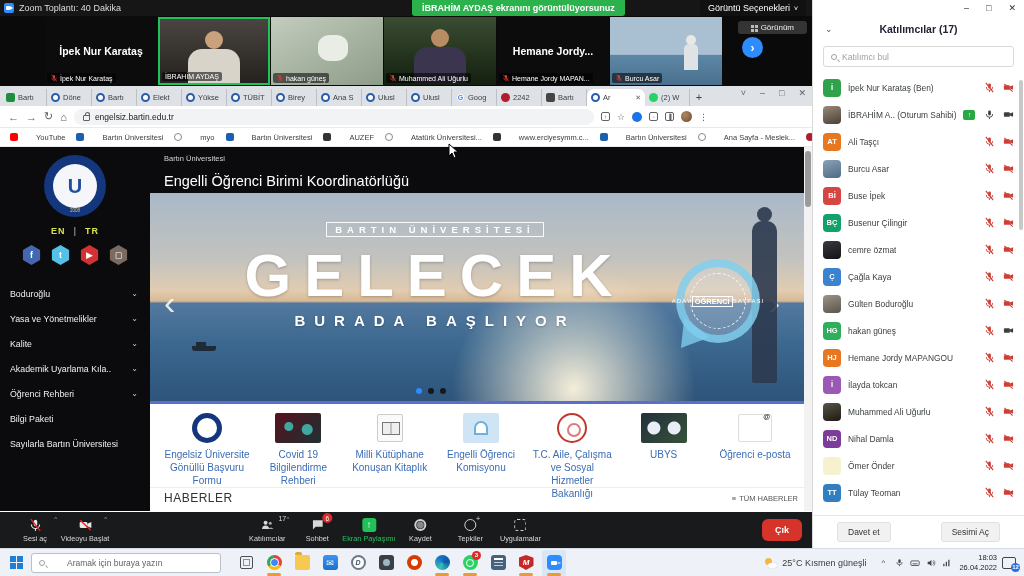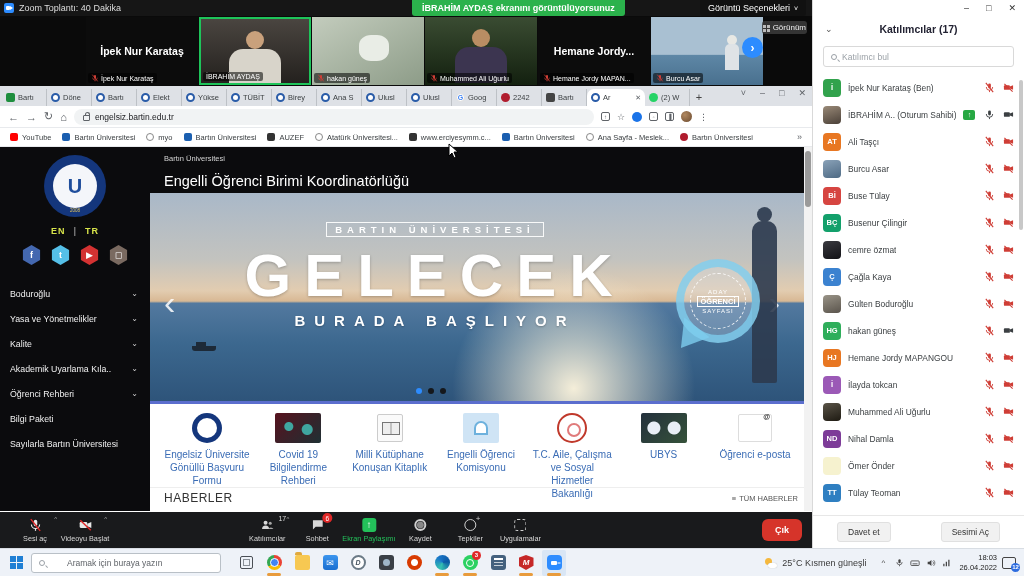--- a/index.html
+++ b/index.html
@@ -9,41 +9,41 @@
   
   .ztitle{position:absolute;left:0;top:0;width:1024px;height:16px;background:#161616;display:flex;align-items:center;color:#ddd;font-size:9px}
   .zt-ico{width:10px;height:10px;border-radius:2px;background:#2d8cff;margin:0 5px 0 4px;position:relative}
   .zt-ico::after{content:"";position:absolute;left:2px;top:3px;width:4px;height:4px;background:#fff;border-radius:1px}
   .zt-ico::before{content:"";position:absolute;right:1px;top:3px;border-left:3px solid #fff;border-top:2px solid transparent;border-bottom:2px solid transparent}
   .share-banner{position:absolute;left:412px;top:0;height:16px;background:#2bb24c;color:#fff;font-size:9px;font-weight:bold;display:flex;align-items:center;padding:0 10px;border-radius:0 0 3px 3px}
   .viewopt{position:absolute;left:700px;top:0;height:16px;background:#111;color:#fff;font-size:9px;display:flex;align-items:center;gap:4px;padding:0 8px;border-radius:0 0 3px 3px}
   .viewopt b{font-weight:normal;font-size:7px}
 
   
-  .vstrip{position:absolute;left:0;top:16px;width:812px;height:70px;background:#0a0a0a;display:flex;padding-left:86px}
+  .vstrip{position:absolute;left:0;top:16px;width:812px;height:70px;background:#0a0a0a;display:flex;padding-left:45px}
   .tile{position:relative;width:112px;height:68px;margin:1px 1px 0 0;background:#0c0c0c;overflow:hidden;flex:none}
   .tile.active{border:2px solid #1ec45a}
   .tile .fig{display:none;position:absolute;inset:0}
   .tile.video .fig{display:block}
   .tile.video .fig::before{content:"";position:absolute;left:50%;top:12px;width:18px;height:18px;margin-left:-9px;border-radius:50%;background:#c9a17c}
   .tile.video .fig::after{content:"";position:absolute;left:50%;top:30px;width:52px;height:36px;margin-left:-26px;border-radius:14px 14px 0 0;background:#d8d4ca}
   .tile.v1 .fig{background:linear-gradient(180deg,#4a4540,#24211e)}
   .tile.v2 .fig{background:linear-gradient(150deg,#c3ccbd,#8d9c88)}
   .tile.v2 .fig::before{background:#e9ede6;width:30px;height:26px;top:18px;border-radius:40%}
   .tile.v2 .fig::after{display:none}
   .tile.v3 .fig{background:linear-gradient(180deg,#3a4c32,#13200f)}
   .tile.v3 .fig::before{background:#b98d63}
   .tile.v3 .fig::after{background:#3c3550}
   .tile.v4 .fig{background:linear-gradient(180deg,#a9c0d2 55%,#5e87a6 56%,#49708e)}
   .tile.v4 .fig::before{background:#e8e8e4;width:10px;height:10px;left:auto;right:26px;top:18px;margin:0}
   .tile.v4 .fig::after{background:#dfe3e6;width:14px;height:26px;left:auto;right:24px;top:27px;margin:0;border-radius:5px 5px 0 0}
   .tname{position:absolute;inset:0;display:flex;align-items:center;justify-content:center;color:#fff;font-size:10.5px;font-weight:bold;text-align:center;padding:0 4px}
   .tlabel{position:absolute;left:2px;bottom:2px;max-width:106px;display:flex;align-items:center;gap:2px;background:rgba(0,0,0,.55);color:#fff;font-size:7px;padding:1px 3px;border-radius:2px;white-space:nowrap;overflow:hidden}
   .next-circle{position:absolute;left:742px;top:37px;width:21px;height:21px;border-radius:50%;background:#2d8cff;color:#fff;display:flex;align-items:center;justify-content:center;font-size:12px;font-weight:bold}
-  .gorunum{position:absolute;right:6px;top:5px;background:rgba(60,60,60,.85);color:#eee;font-size:8px;padding:2px 1px;border-radius:3px;display:flex;gap:3px;align-items:flex-end}
+  .gorunum{position:absolute;right:6px;top:5px;background:rgba(60,60,60,.85);color:#eee;font-size:8px;padding:2px 13px;border-radius:3px;display:flex;gap:3px;align-items:flex-end}
   .grid-ico{width:7px;height:7px;background:linear-gradient(#bbb,#bbb) 0 0/3px 3px no-repeat,linear-gradient(#bbb,#bbb) 4px 0/3px 3px no-repeat,linear-gradient(#bbb,#bbb) 0 4px/3px 3px no-repeat,linear-gradient(#bbb,#bbb) 4px 4px/3px 3px no-repeat}
 
   
   .browser{position:absolute;left:0;top:86px;width:812px;height:426px;background:#fff}
   .tabsbar{position:relative;height:20px;background:#dee1e6;display:flex;align-items:flex-end;padding-left:2px}
   .tab{display:flex;align-items:center;gap:3px;width:45px;height:17px;padding:0 4px;font-size:7.5px;color:#3c4043;border-right:1px solid #bdc1c6;white-space:nowrap;overflow:hidden;flex:none}
   .tab.active{background:#fff;border-radius:7px 7px 0 0;width:58px;border-right:none}
   .tab .tx{display:none;margin-left:auto;font-size:7px;color:#5f6368}
   .tab.active .tx{display:inline}
   .tico9{width:9px;height:9px;border-radius:50%;flex:none}
@@ -58,21 +58,21 @@
   .addrbar{height:22px;display:flex;align-items:center;gap:7px;padding:0 8px;border-bottom:1px solid #e8eaed}
   .nav-g{color:#5f6368;font-size:11px}
   .urlpill{flex:1;height:16px;background:#f1f3f4;border-radius:9px;display:flex;align-items:center;gap:5px;padding:0 9px;font-size:8.5px;color:#202124;max-width:520px}
   .lock{width:7px;height:6px;border:1.2px solid #5f6368;border-radius:1px;position:relative;margin-top:2px}
   .lock::before{content:"";position:absolute;left:1px;top:-4px;width:3px;height:3px;border:1.2px solid #5f6368;border-bottom:none;border-radius:3px 3px 0 0}
   .addr-ic{color:#5f6368;font-size:9px}
   .sq-ic{width:9px;height:9px;border:1.2px solid #5f6368;border-radius:2px;display:flex;align-items:center;justify-content:center;font-size:6px;color:#5f6368}
   .blue-dot{width:10px;height:10px;border-radius:50%;background:#1a73e8}
   .avatar-dot{width:11px;height:11px;border-radius:50%;background:radial-gradient(circle at 35% 35%,#b08860,#6b4a2f)}
   .bkbar{height:19px;display:flex;align-items:center;gap:11px;padding:0 10px;border-bottom:1px solid #e8eaed;font-size:7.5px;color:#3c4043}
-  .bk{display:flex;align-items:center;gap:4px;white-space:nowrap}
+  .bk{display:flex;align-items:center;gap:18px;white-space:nowrap}
   .tico8{width:8px;height:8px;border-radius:2px;flex:none}
   .bk-yt{background:#f00}
   .bk-blue{background:#1b5fb0}
   .bk-gray{background:#fff;border:1.5px solid #888;border-radius:50%}
   .bk-dark{background:#333}
   .bk-flag{background:#b01c2e;border-radius:50%}
   .bkmore{margin-left:auto;color:#5f6368;font-size:9px}
 
   
   .page{position:relative;display:flex;height:364px}
@@ -103,21 +103,21 @@
   .barrow{position:absolute;top:44%;font-size:34px;color:rgba(255,255,255,.85);line-height:1}
   .barrow.l{left:14px}.barrow.r{right:32px}
   .dots{position:absolute;left:0;right:100px;bottom:7px;display:flex;justify-content:center;gap:6px}
   .dot{width:6px;height:6px;border-radius:50%;background:#15181c}
   .dot.on{background:#2d8cff}
   .sil{position:absolute;right:32px;top:14px;width:30px;height:176px;opacity:.9}
   .sil::before{content:"";position:absolute;left:7px;top:0;width:15px;height:15px;border-radius:50%;background:#2c3a4e}
   .sil::after{content:"";position:absolute;left:2px;top:14px;width:25px;height:162px;border-radius:10px 10px 2px 2px;background:#2c3a4e}
   .mag{position:absolute;right:52px;top:66px;width:84px;height:84px;border:8px solid rgba(125,205,238,.8);border-radius:50%;background:rgba(215,228,240,.28);display:flex;align-items:center;justify-content:center}
   .mag::after{content:"";position:absolute;left:-16px;bottom:-30px;border:16px solid transparent;border-top:26px solid rgba(125,205,238,.8);transform:rotate(38deg)}
-  .mbadge{width:56px;height:56px;border:1px dashed rgba(255,255,255,.85);border-radius:50%;display:flex;flex-direction:column;align-items:center;justify-content:center;color:#fff;text-align:left}
+  .mbadge{width:56px;height:56px;border:1px dashed rgba(255,255,255,.85);border-radius:50%;display:flex;align-items:center;justify-content:center;color:#fff;text-align:left}
   .mbadge .a{font-size:6px;letter-spacing:1px}
   .mbadge .b{font-size:7.5px;font-weight:bold;border:1px solid #fff;padding:0 2px;margin:1px 0}
   .ship{position:absolute;left:42px;top:153px;width:24px;height:5px;background:#1d2a38;border-radius:0 0 3px 3px}
   .ship::before{content:"";position:absolute;left:4px;top:-4px;width:10px;height:4px;background:#1d2a38}
   .qlinks{height:83px;display:flex;justify-content:space-between;padding:7px 14px 0;background:#fff}
   .ql{width:86px;text-align:center}
   .qlico{height:34px;display:flex;align-items:center;justify-content:center;margin-bottom:3px}
   .ql-lbl{font-size:10px;color:#3a6cb5;line-height:1.3}
   .qi{display:inline-flex;align-items:center;justify-content:center}
   .ql-uni{width:30px;height:30px;border-radius:50%;background:#14367c}
@@ -863,21 +863,21 @@
                 <rect x="2" y="7" width="13" height="10" rx="2" fill="currentColor"></rect>
                 <path d="M15 10l7-3v10l-7-3z" fill="currentColor"></path>
                 <line class="slash" x1="3" y1="4" x2="21" y2="21" stroke="currentColor" stroke-width="2.5"></line>
               </svg>
             </span>
           </span>
         </div>
 
         <div class="prow">
           <span class="pav av-red">Bİ</span>
-          <span class="pname">Buse Tülay</span>
+          <span class="pname">Buse İpek</span>
 
           <span class="picons">
             <span class="pic pi11 muted">
               <svg viewBox="0 0 24 24">
                 <rect x="9" y="3" width="6" height="11" rx="3" fill="currentColor"></rect>
                 <path d="M5 11a7 7 0 0 0 14 0" fill="none" stroke="currentColor" stroke-width="2"></path>
                 <line x1="12" y1="18" x2="12" y2="22" stroke="currentColor" stroke-width="2"></line>
                 <line class="slash" x1="4" y1="2" x2="20" y2="22" stroke="currentColor" stroke-width="2.5"></line>
               </svg>
             </span>

